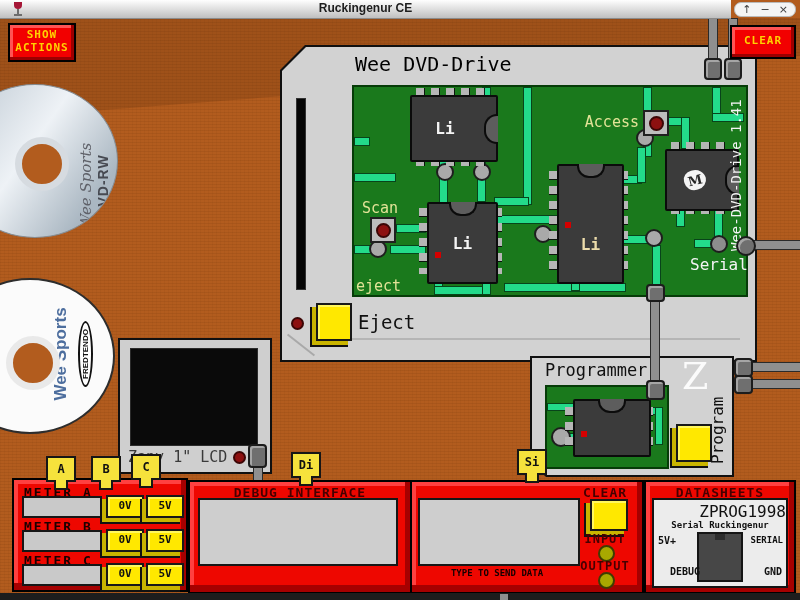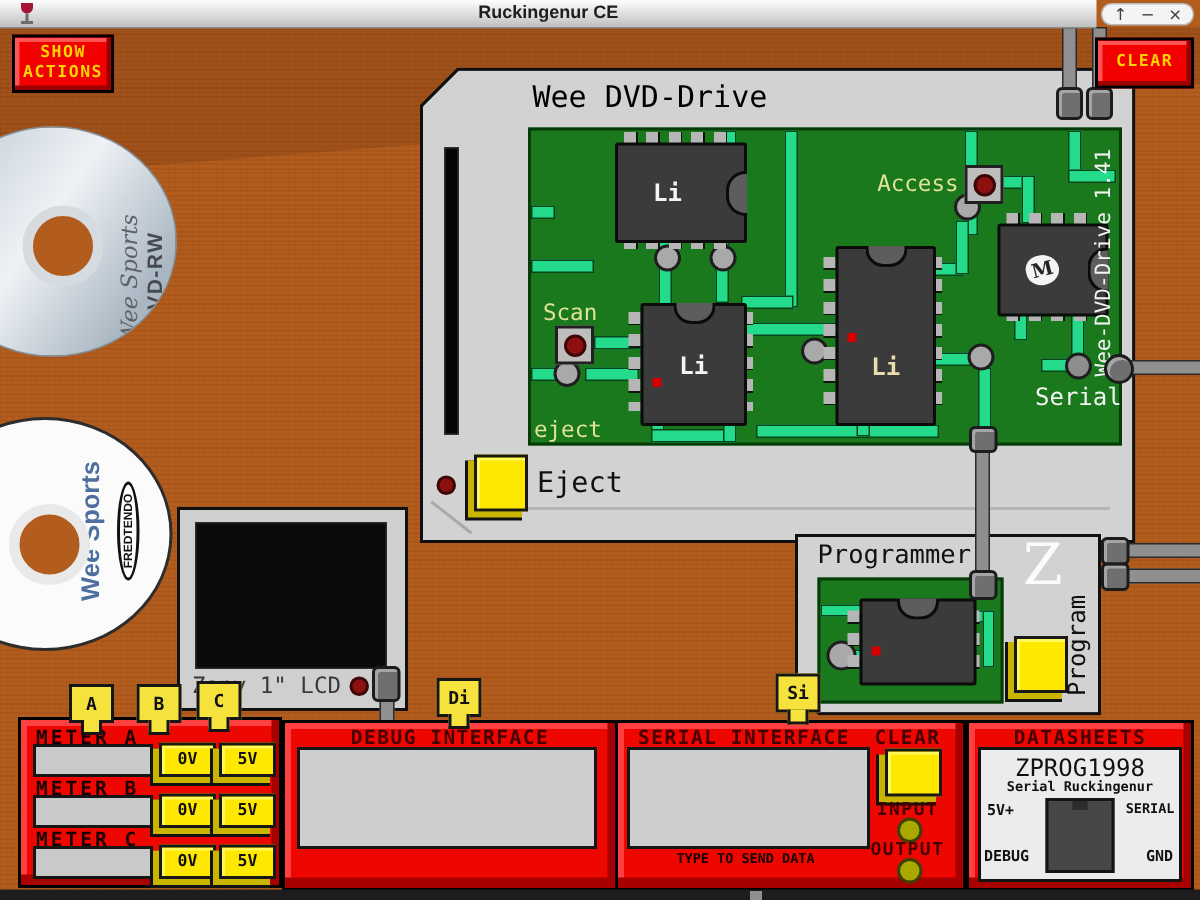--- a/index.html
+++ b/index.html
@@ -263,42 +263,41 @@
     <div class="abs ybtn" style="left:92px;top:83px;width:34px;height:19px;line-height:17px;">0V</div>
     <div class="abs ybtn" style="left:132px;top:83px;width:34px;height:19px;line-height:17px;">5V</div>
   </div>
 
   <div class="abs panel" style="left:188px;top:480px;width:220px;height:110px;">
     <div class="abs ptitle" style="left:0;top:3px;width:100%;">DEBUG INTERFACE</div>
     <div class="abs screen-gray" style="left:8px;top:16px;width:196px;height:64px;"></div>
   </div>
 
   <div class="abs panel" style="left:410px;top:480px;width:230px;height:110px;">
-    <div class="abs ptitle" style="left:4px;top:3px;width:160px;">SERIAL INTERFACE</div>
     <div class="abs ptitle" style="left:164px;top:3px;width:58px;">CLEAR</div>
     <div class="abs screen-gray" style="left:6px;top:16px;width:158px;height:64px;"></div>
     <div class="abs ybtn" style="left:178px;top:17px;width:34px;height:28px;"></div>
     <div class="abs ptitle" style="left:164px;top:50px;width:58px;font-size:12px;">INPUT</div>
     <div class="olive-led" style="left:186px;top:63px;"></div>
     <div class="abs ptitle" style="left:160px;top:77px;width:66px;font-size:12px;">OUTPUT</div>
     <div class="olive-led" style="left:186px;top:90px;"></div>
     <div class="abs pcaption" style="left:6px;top:86px;width:158px;">TYPE TO SEND DATA</div>
   </div>
 
   <div class="abs panel" style="left:644px;top:480px;width:148px;height:110px;">
     <div class="abs ptitle" style="left:0;top:3px;width:100%;">DATASHEETS</div>
     <div class="abs" style="left:6px;top:16px;width:132px;height:86px;background:#ececec;border:2px solid #131313;">
-      <div class="abs" style="left:0;top:2px;width:100%;text-align:center;font:16px 'DejaVu Sans Mono',monospace;color:#111;">ZPROG1998</div>
+      <div class="abs" style="left:0;top:2px;width:100%;text-align:right;font:16px 'DejaVu Sans Mono',monospace;color:#111;">ZPROG1998</div>
       <div class="abs" style="left:0;top:20px;width:100%;text-align:center;font:bold 9px 'DejaVu Sans Mono',monospace;color:#111;">Serial Ruckingenur</div>
       <div class="abs" style="left:43px;top:32px;width:42px;height:46px;background:#474747;border:2px solid #151515;">
         <div class="abs" style="left:16px;top:0;width:10px;height:6px;background:#2c2c2c;"></div>
       </div>
       <div class="abs pcaption" style="left:4px;top:35px;width:36px;text-align:left;font-size:10px;color:#111;">5V+</div>
       <div class="abs pcaption" style="left:89px;top:35px;width:40px;text-align:right;font-size:9px;color:#111;">SERIAL</div>
-      <div class="abs pcaption" style="left:2px;top:66px;width:40px;text-align:left;font-size:10px;color:#111;">DEBUG</div>
+      <div class="abs pcaption" style="left:16px;top:66px;width:40px;text-align:left;font-size:10px;color:#111;">DEBUG</div>
       <div class="abs pcaption" style="left:92px;top:66px;width:36px;text-align:right;font-size:10px;color:#111;">GND</div>
     </div>
   </div>
 
   <div class="tag" style="left:46px;top:456px;">
     <span>A</span>
       <i class="tag-stem"></i>
   </div>
   <div class="tag" style="left:91px;top:456px;">
     <span>B</span>

